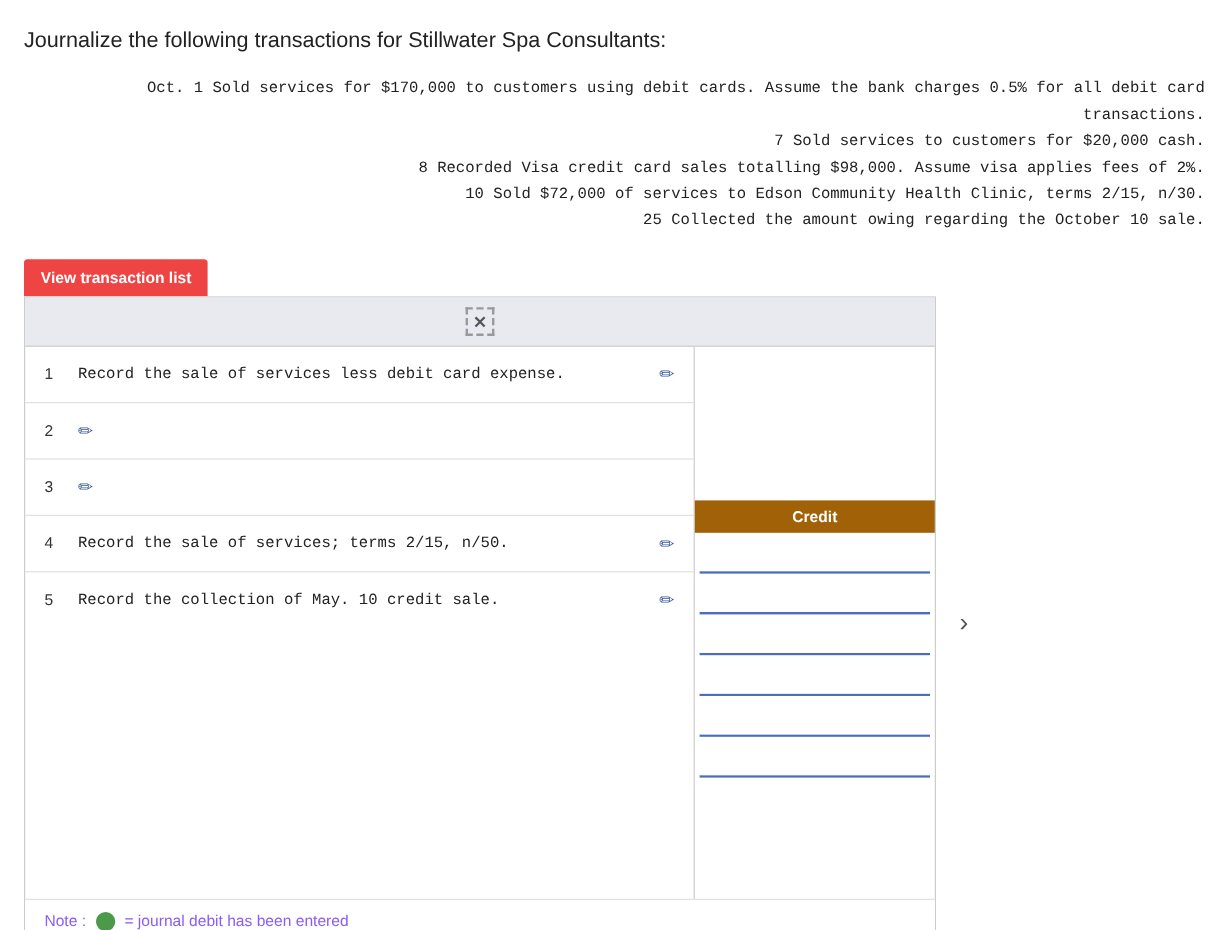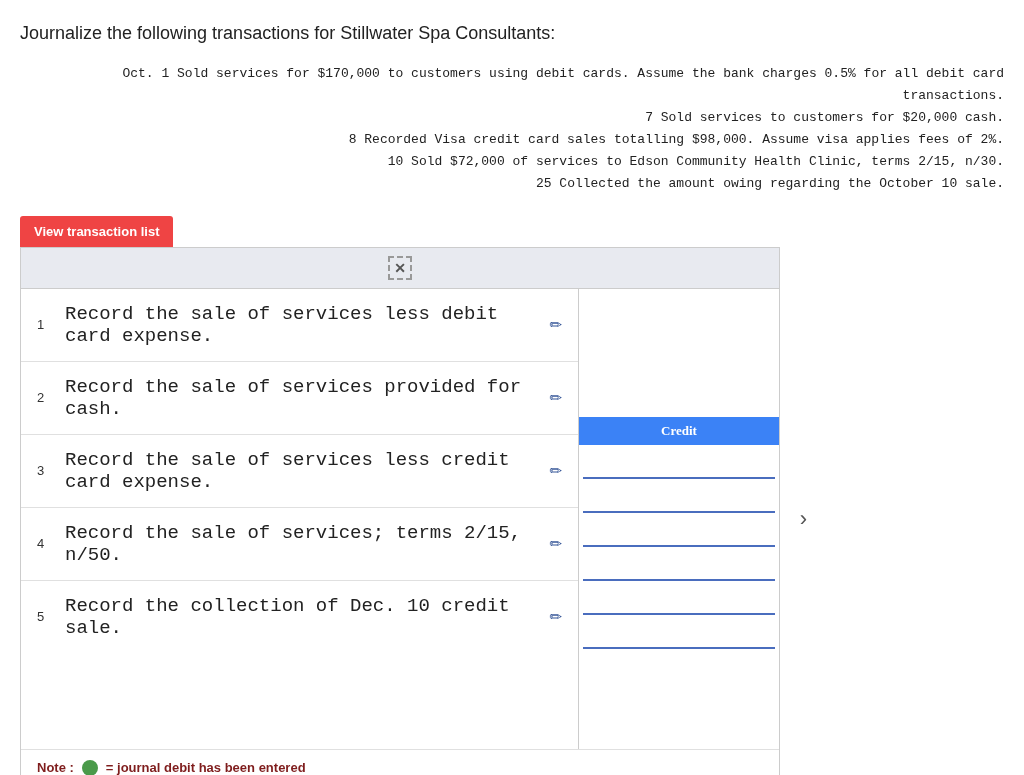--- a/index.html
+++ b/index.html
@@ -79,21 +79,21 @@
     }
     .transaction-row:last-child {
       border-bottom: none;
     }
     .row-num {
       font-size: 13px;
       color: #333;
       min-width: 16px;
     }
     .row-label {
-      font-size: 19px;
+      font-size: 13px;
       flex: 1;
       font-family: 'Courier New', monospace;
     }
     .edit-icon {
       color: #3a5a9a;
       cursor: pointer;
       font-size: 15px;
     }
     .right-section {
       width: 200px;
@@ -104,28 +104,27 @@
     .chevron-right {
       position: absolute;
       right: -28px;
       top: 50%;
       transform: translateY(-50%);
       font-size: 22px;
       color: #555;
       cursor: pointer;
     }
     .credit-header {
-      background: #3b82f6;
+      background: #a16207;
       color: #fff;
       font-size: 13px;
       font-weight: bold;
       text-align: center;
       padding: 6px 0;
       margin-top: 128px;
-      font-family: Liberation Serif, serif;
     }
     .credit-rows {
       flex: 1;
     }
     .credit-input-row {
       border-bottom: 2px solid #4a6dbe;
       height: 32px;
       margin: 2px 4px;
     }
     .note-section {
@@ -138,22 +137,21 @@
     }
     .green-dot {
       width: 16px;
       height: 16px;
       background: #4a9a4a;
       border-radius: 50%;
       display: inline-block;
     }
     .note-text {
       font-size: 13px;
-      color: #7f1d1d;
-      font-weight: bold;
+      color: #8b5cf6;
     }
     .tab-wrapper {
       display: flex;
       align-items: flex-end;
       margin-bottom: 0;
     }
   </style>
 </head>
 <body>
 
@@ -183,39 +181,37 @@
     <div class="left-section">
 
       <div class="transaction-row">
         <span class="row-num">1</span>
         <span class="row-label">Record the sale of services less debit card expense.</span>
         <span class="edit-icon">✏</span>
       </div>
 
       <div class="transaction-row">
         <span class="row-num">2</span>
-        <span class="row-label">Record the sale of services provided for cash.</span>
         <span class="edit-icon">✏</span>
       </div>
 
       <div class="transaction-row">
         <span class="row-num">3</span>
-        <span class="row-label">Record the sale of services less credit card expense.</span>
         <span class="edit-icon">✏</span>
       </div>
 
       <div class="transaction-row">
         <span class="row-num">4</span>
         <span class="row-label">Record the sale of services; terms 2/15, n/50.</span>
         <span class="edit-icon">✏</span>
       </div>
 
       <div class="transaction-row">
         <span class="row-num">5</span>
-        <span class="row-label">Record the collection of Dec. 10 credit sale.</span>
+        <span class="row-label">Record the collection of May. 10 credit sale.</span>
         <span class="edit-icon">✏</span>
       </div>
     </div>
 
     <div class="right-section">
       <div class="credit-header">Credit</div>
       <div class="credit-rows">
         <div class="credit-input-row"><input type="text" style="width: 100%; border: none; outline: none; height: 100%; padding: 2px 4px;"></div>
         <div class="credit-input-row"><input type="text" style="width: 100%; border: none; outline: none; height: 100%; padding: 2px 4px;"></div>
         <div class="credit-input-row"><input type="text" style="width: 100%; border: none; outline: none; height: 100%; padding: 2px 4px;"></div>

